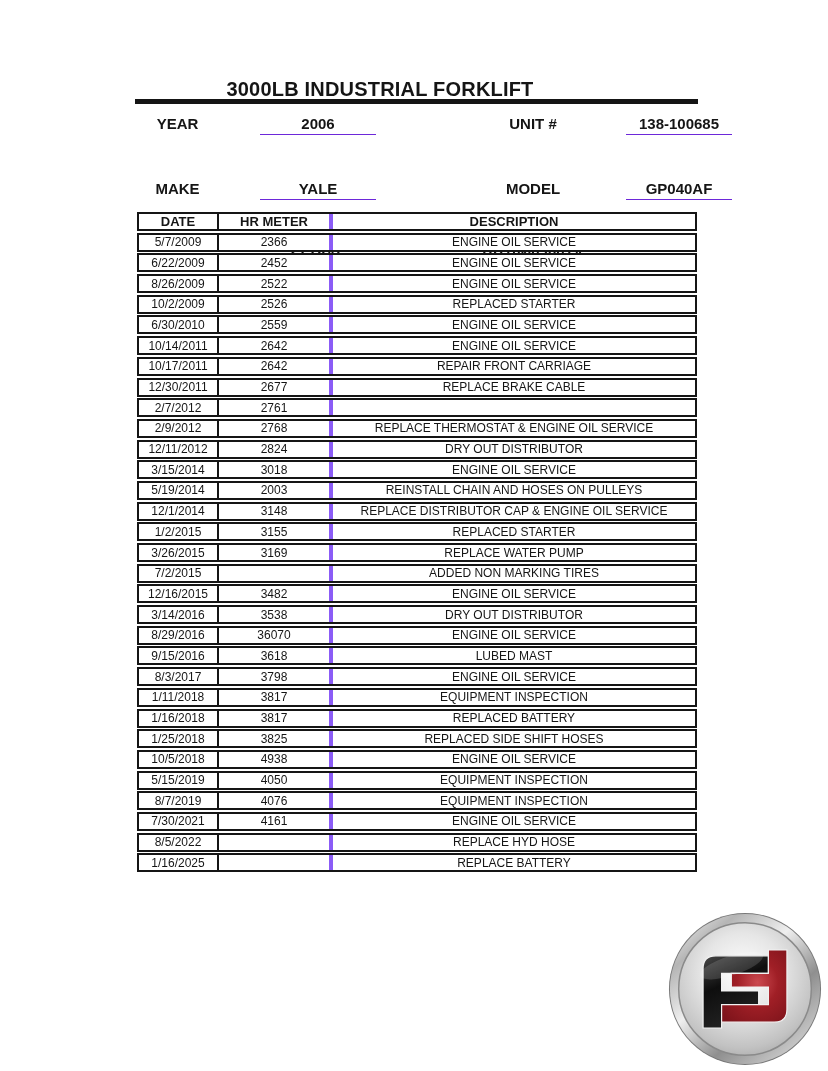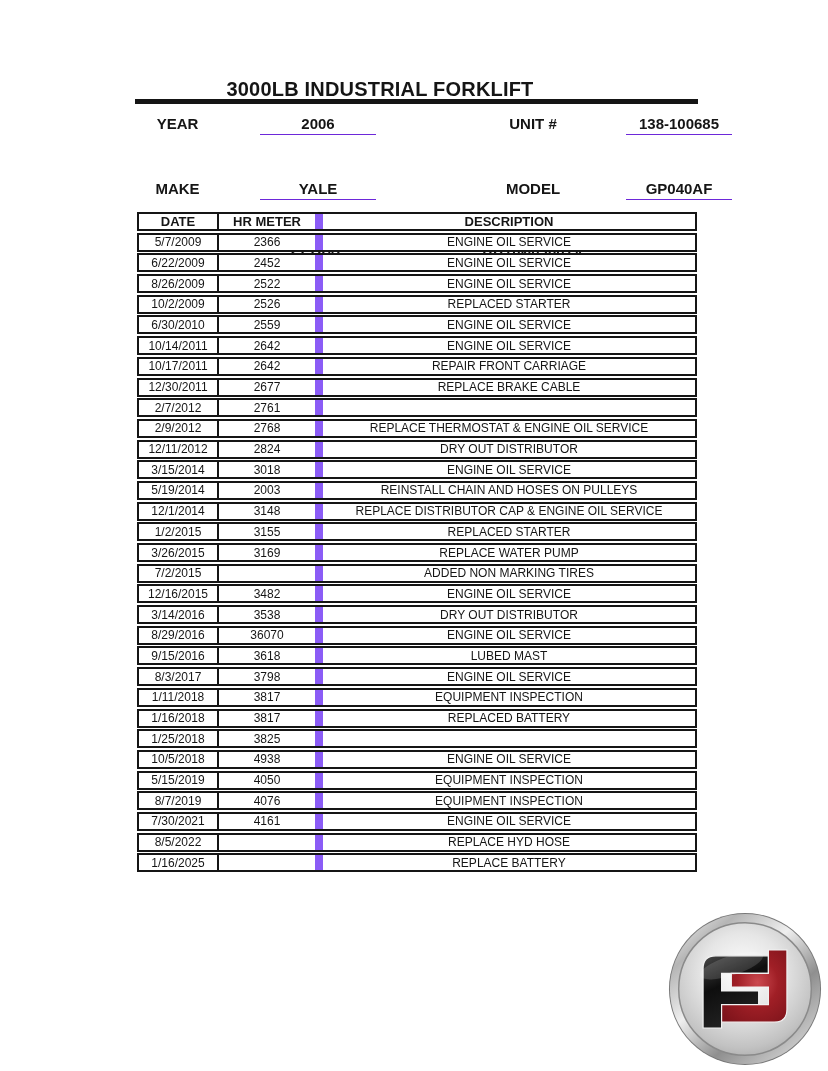--- a/index.html
+++ b/index.html
@@ -72,21 +72,21 @@
   .cell {
     display: flex;
     align-items: center;
     justify-content: center;
     font-size: 12px;
     white-space: nowrap;
     overflow: hidden;
     box-sizing: border-box;
   }
   .c-date { width: 80px; border-right: 2px solid #151515; }
-  .c-hr   { width: 104px; border-right: 8px solid #8b5cf6; }
+  .c-hr   { width: 114px; border-right: 4px solid #8b5cf6; }
   .c-desc { flex: 1; }
   .trow.thead .cell { font-weight: bold; font-size: 13px; }
 
   
   .logo {
     position: absolute;
     top: 911px;
     left: 667px;
     width: 156px;
     height: 156px;
@@ -243,20 +243,21 @@
           <div class="cell c-desc">EQUIPMENT INSPECTION</div>
         </div>
         <div class="trow">
           <div class="cell c-date">1/16/2018</div>
           <div class="cell c-hr">3817</div>
           <div class="cell c-desc">REPLACED BATTERY</div>
         </div>
         <div class="trow">
           <div class="cell c-date">1/25/2018</div>
           <div class="cell c-hr">3825</div>
+          <div class="cell c-desc">REPLACED SIDE SHIFT HOSES</div>
         </div>
         <div class="trow">
           <div class="cell c-date">10/5/2018</div>
           <div class="cell c-hr">4938</div>
           <div class="cell c-desc">ENGINE OIL SERVICE</div>
         </div>
         <div class="trow">
           <div class="cell c-date">5/15/2019</div>
           <div class="cell c-hr">4050</div>
           <div class="cell c-desc">EQUIPMENT INSPECTION</div>

